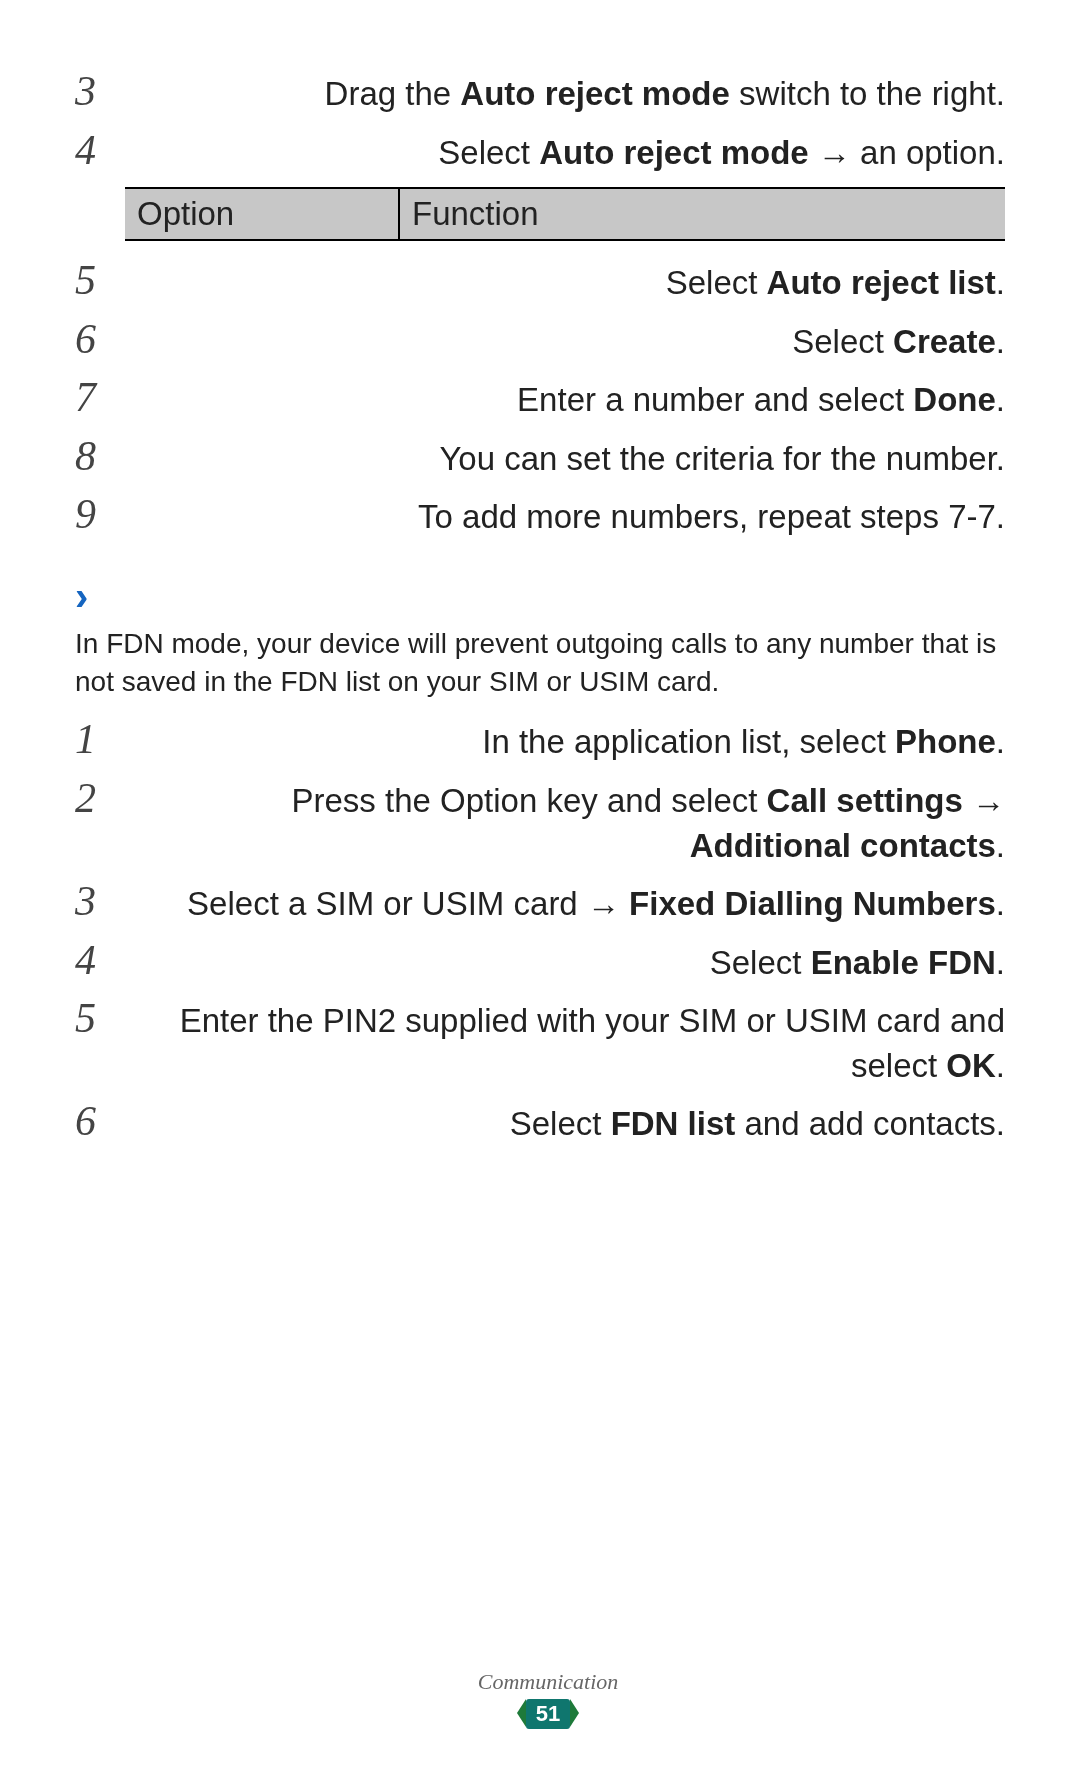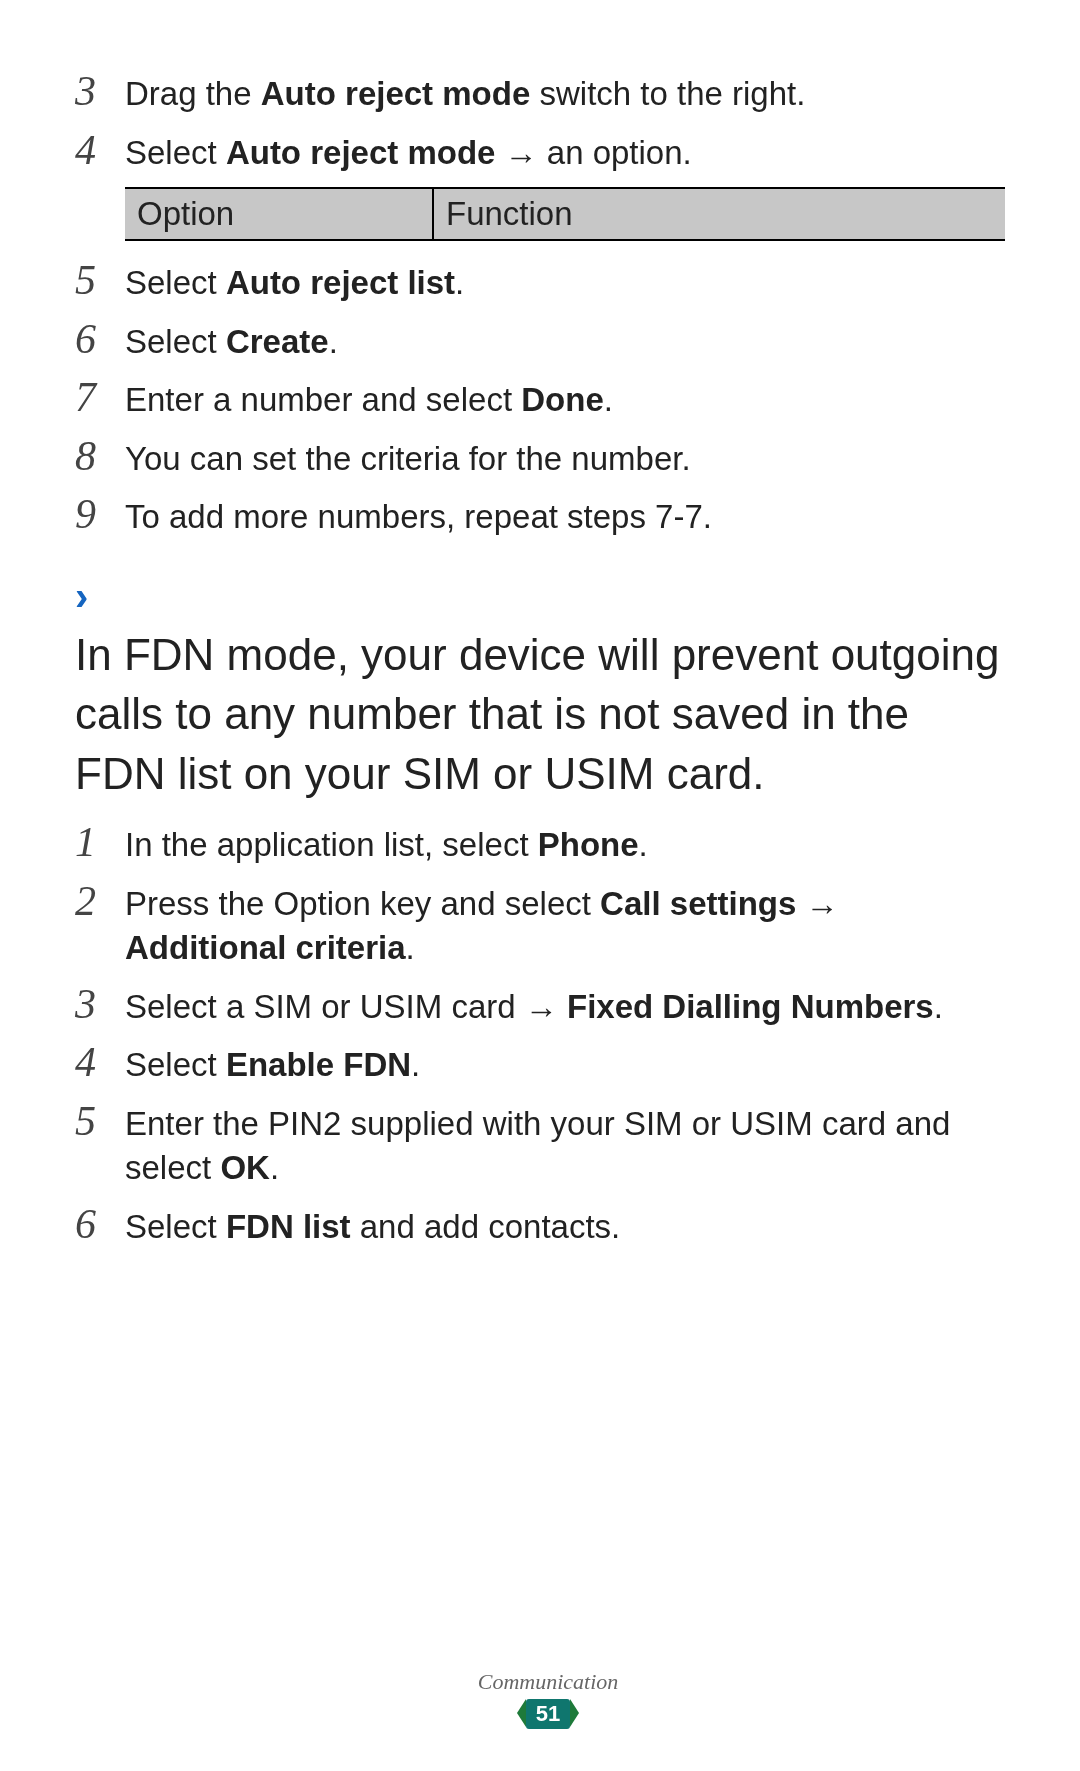--- a/index.html
+++ b/index.html
@@ -22,20 +22,21 @@
     width: 50px;
     flex-shrink: 0;
     line-height: 1;
     text-align: left;
   }
   .step-body {
     font-size: 33px;
     line-height: 1.35;
     padding-top: 2px;
     flex: 1;
+    text-align: right;
   }
   .step-body b { font-weight: 700; }
   .arrow { font-weight: 400; }
   table {
     border-collapse: collapse;
     width: 880px;
     margin: 8px 0 18px 50px;
     font-size: 33px;
   }
   th, td {
@@ -44,40 +45,40 @@
     border-left: none;
     border-right: none;
     padding: 6px 12px;
     text-align: left;
     vertical-align: top;
     font-weight: 400;
   }
   th {
     background: #c7c7c7;
   }
-  .col-opt { width: 308px; border-right: 2px solid #000; margin-top: 12px; }
+  .col-opt { width: 274px; border-right: 2px solid #000; margin-top: 12px; }
   .section-head {
     margin-top: 34px;
     margin-bottom: 6px;
     display: flex;
     align-items: baseline;
   }
   .chevron {
     color: #1565c0;
     font-size: 40px;
     font-weight: 700;
     margin-right: 8px;
   }
   .section-title {
     font-size: 38px;
     font-weight: 700;
     color: #222;
   }
   .section-desc {
-    font-size: 44px;
+    font-size: 28px;
     line-height: 1.35;
     margin-bottom: 18px;
   }
   .footer {
     position: absolute;
     bottom: 42px;
     left: 8px;
     width: 100%;
     text-align: center;
   }
@@ -164,21 +165,21 @@
 </div>
 <p class="section-desc">In FDN mode, your device will prevent outgoing calls to any number that is not saved in the FDN list on your SIM or USIM card.</p>
 
 <ol class="step-list">
   <li class="step">
     <span class="step-num">1</span>
     <span class="step-body"><span>In the application list, select </span><b>Phone</b><span>.</span></span>
   </li>
   <li class="step">
     <span class="step-num">2</span>
-    <span class="step-body"><span>Press the Option key and select </span><b>Call settings</b><span> → </span><b>Additional criteria</b><span>.</span></span>
+    <span class="step-body"><span>Press the Option key and select </span><b>Call settings</b><span> → </span><b>Additional contacts</b><span>.</span></span>
   </li>
   <li class="step">
     <span class="step-num">3</span>
     <span class="step-body"><span>Select a SIM or USIM card → </span><b>Fixed Dialling Numbers</b><span>.</span></span>
   </li>
   <li class="step">
     <span class="step-num">4</span>
     <span class="step-body"><span>Select </span><b>Enable FDN</b><span>.</span></span>
   </li>
   <li class="step">

